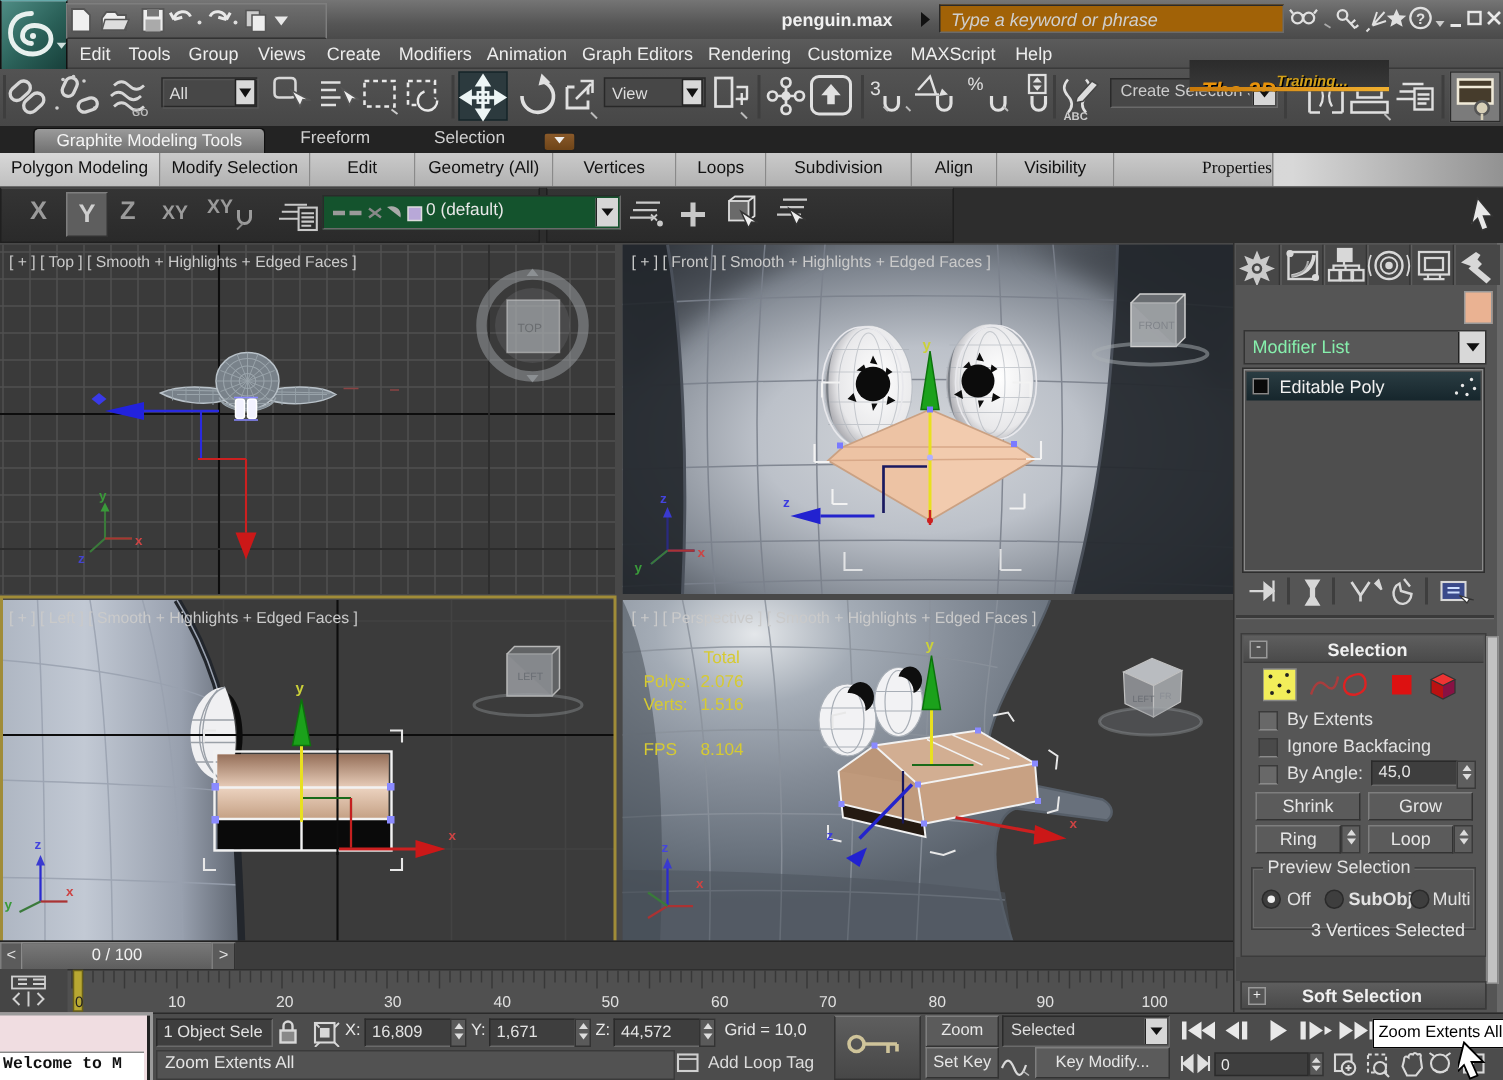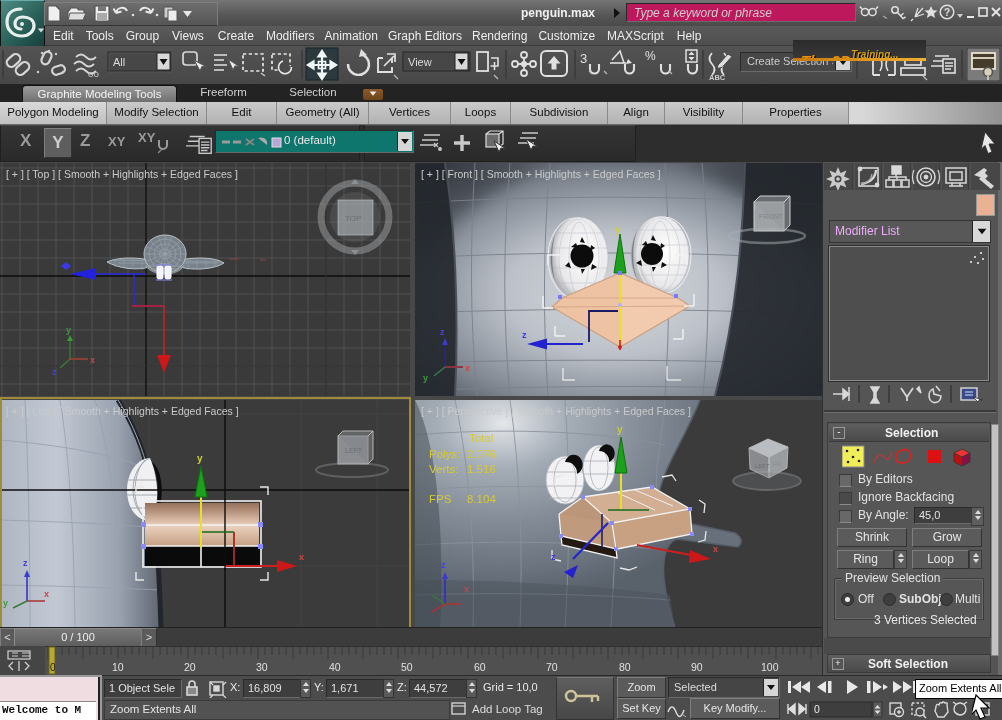--- a/index.html
+++ b/index.html
@@ -38,21 +38,21 @@
   <rect x="120" y="4" width="9" height="11" fill="#ccc" stroke="#555"></rect>
   <rect x="124" y="7" width="9" height="11" fill="#eee" stroke="#555"></rect>
   <path d="M139 8 l9 0 l-4.5 6z" fill="#e8e8e8"></path>
 </svg>
 
 <div class="abs" style="left:521px;top:6px;font-size:12px;font-weight:bold;color:#f0f0f0;">penguin.max</div>
 
 <div class="abs" style="left:614px;top:4px;width:10px;height:18px;display:flex;align-items:center;">
       <div style="width:0;height:0;border-top:5px solid transparent;border-bottom:5px solid transparent;border-left:6px solid #111;"></div>
     </div>
-<div class="abs fld" style="left:626px;top:3px;width:228px;height:17px;background:#be185d;">
+<div class="abs fld" style="left:626px;top:3px;width:228px;height:17px;background:#a16207;">
       <span style="position:absolute;left:7px;top:2px;font-style:italic;color:#cfcfcf;font-size:12px;">Type a keyword or phrase</span>
     </div>
 
 <svg class="abs" style="left:858px;top:2px;" width="108" height="22" viewBox="0 0 108 22">
   <g stroke="#e0e0e0" fill="none" stroke-width="1.5">
     <circle cx="7" cy="10" r="3.6"></circle>
         <circle cx="14.5" cy="10" r="3.6"></circle>
         <path d="M4 7 l-2 -2.5 M18 7 l2 -2.5 M10 8 h2"></path>
   </g>
   <path d="M25 14 l4 2.5" stroke="#aaa" stroke-width="1.2"></path>
@@ -253,21 +253,21 @@
 <div class="abs" style="left:0;top:102px;height:22px;display:flex;font-size:11.5px;color:#111;">
 <div style="width:106px;background:linear-gradient(#d8d8d8,#c0c0c0);border-right:1px solid #8a8a8a;text-align:center;line-height:21px;">Polygon Modeling</div>
 <div style="width:99px;background:linear-gradient(#cacaca,#b2b2b2);border-right:1px solid #8a8a8a;text-align:center;line-height:21px;">Modify Selection</div>
 <div style="width:69px;background:linear-gradient(#cacaca,#b2b2b2);border-right:1px solid #8a8a8a;text-align:center;line-height:21px;">Edit</div>
 <div style="width:91px;background:linear-gradient(#cacaca,#b2b2b2);border-right:1px solid #8a8a8a;text-align:center;line-height:21px;">Geometry (All)</div>
 <div style="width:81px;background:linear-gradient(#cacaca,#b2b2b2);border-right:1px solid #8a8a8a;text-align:center;line-height:21px;">Vertices</div>
 <div style="width:59px;background:linear-gradient(#cacaca,#b2b2b2);border-right:1px solid #8a8a8a;text-align:center;line-height:21px;">Loops</div>
 <div style="width:96px;background:linear-gradient(#cacaca,#b2b2b2);border-right:1px solid #8a8a8a;text-align:center;line-height:21px;">Subdivision</div>
 <div style="width:56px;background:linear-gradient(#cacaca,#b2b2b2);border-right:1px solid #8a8a8a;text-align:center;line-height:21px;">Align</div>
 <div style="width:77px;background:linear-gradient(#cacaca,#b2b2b2);border-right:1px solid #8a8a8a;text-align:center;line-height:21px;">Visibility</div>
-<div style="width:105px;background:linear-gradient(#cacaca,#b2b2b2);border-right:1px solid #8a8a8a;text-align:center;line-height:21px;">Properties</div>
+<div style="width:105px;background:linear-gradient(#cacaca,#b2b2b2);border-right:1px solid #8a8a8a;text-align:right;line-height:21px;font-family:Liberation Serif, serif;">Properties</div>
 </div>
 
 <div class="abs" style="left:0;top:125px;width:1002px;height:37px;background:#2d2d2d;border-bottom:2px solid #1c1c1c;"></div>
 <div class="abs" style="left:0;top:125px;width:358px;height:35px;background:linear-gradient(#343434,#2a2a2a);border:1px solid #1f1f1f;border-top:1px solid #474747;"></div>
 <div class="abs" style="left:364px;top:125px;width:270px;height:35px;background:linear-gradient(#343434,#2a2a2a);border:1px solid #1f1f1f;border-top:1px solid #474747;"></div>
 <div class="abs" style="left:20px;top:131px;font-size:17px;font-weight:bold;color:#9a9a9a;letter-spacing:0;">X</div>
 <div class="abs btn" style="left:44px;top:128px;width:26px;height:28px;background:#5e5e5e;"><span style="font-size:17px;font-weight:bold;color:#cfcfcf;line-height:28px;">Y</span></div>
 <div class="abs" style="left:80px;top:131px;font-size:17px;font-weight:bold;color:#9a9a9a;">Z</div>
 <div class="abs" style="left:108px;top:134px;font-size:13px;font-weight:bold;color:#9a9a9a;">XY</div>
 <div class="abs" style="left:138px;top:130px;font-size:13px;font-weight:bold;color:#9a9a9a;">XY</div>
@@ -277,21 +277,21 @@
     </svg>
 
 <svg class="abs" style="left:186px;top:129px;" width="28" height="30" viewBox="0 0 30 30">
   <g stroke="#c8c8c8" stroke-width="1.5" fill="none">
    <path d="M4 7 h16 M2 12 h16 M0 17 h16"></path>
    <rect x="14" y="9" width="13" height="16" fill="#2d2d2d"></rect>
    <path d="M16 13 h9 M16 16 h9 M16 19 h9 M16 22 h7"></path>
   </g>
 </svg>
 
-<div class="abs fld" style="left:215px;top:130px;width:197px;height:21px;background:#0f766e;text-decoration:underline;">
+<div class="abs fld" style="left:215px;top:130px;width:197px;height:21px;background:#14532d;text-decoration:underline;">
   <svg class="abs" style="left:4px;top:4px;" width="70" height="14" viewBox="0 0 70 14">
     <path d="M2 7 h8 M13 7 h8" stroke="#9a9a9a" stroke-width="3"></path>
     <path d="M26 4 l8 6 M26 10 l8 -6" stroke="#888" stroke-width="1.6"></path>
     <path d="M38 3 c6 -2 10 2 9 7 l-9 -7z" fill="#aaa"></path>
     <rect x="52" y="3" width="9" height="9" fill="#b8a8d8" stroke="#ddd"></rect>
   </svg>
   <span style="position:absolute;left:68px;top:3px;font-size:11.5px;color:#e8e8e8;">0 (default)</span>
   <div class="combo-ar">
         <div class="darr"></div>
       </div>
@@ -739,27 +739,31 @@
 
   <g>
     <path d="M150 12 l10 -7 3 2 -2 3 3 3 -3 3 -11 -4z" fill="#d8d8d8"></path>
     <path d="M158 13 l12 10 -3 3 -12 -10z" fill="#d8d8d8"></path>
   </g>
 </svg>
 
 <div class="abs" style="left:976px;top:194px;width:17px;height:20px;background:#eab292;border:1px solid #999;"></div>
 
 <div class="abs" style="left:829px;top:220px;width:160px;height:21px;background:#585858;border:1px solid #333;">
-      <span style="position:absolute;left:5px;top:3px;font-size:12px;color:#f0abfc;">Modifier List</span>
+      <span style="position:absolute;left:5px;top:3px;font-size:12px;color:#86efac;">Modifier List</span>
 <div style="position:absolute;right:0px;top:0px;bottom:0px;width:17px;background:#d8d8d8;border-left:1px solid #222;display:flex;align-items:center;justify-content:center;">
         <div class="darr" style="transform:scale(1.1);"></div>
       </div>
     </div>
 
 <div class="abs" style="left:829px;top:246px;width:158px;height:133px;background:#4e4e4e;border:1px solid #8a8a8a;outline:1px solid #2e2e2e;">
+  <div style="position:absolute;left:1px;top:1px;right:1px;height:19px;background:linear-gradient(#2a3c42,#16262c);display:flex;align-items:center;">
+    <div style="width:9px;height:9px;background:#0a0a0a;border:1px solid #888;margin-left:4px;"></div>
+    <span style="margin-left:7px;font-size:12px;color:#f0f0f0;">Editable Poly</span>
+  </div>
   <svg style="position:absolute;right:2px;top:2px;" width="24" height="18">
         <g fill="#e8e8e8">
           <circle cx="19" cy="4" r="1.1"></circle>
           <circle cx="13" cy="8" r="1.1"></circle>
           <circle cx="21" cy="10" r="1.1"></circle>
           <circle cx="9" cy="13" r="1.1"></circle>
           <circle cx="16" cy="14" r="1.1"></circle>
         </g>
       </svg>
 </div>
@@ -806,21 +810,21 @@
     <rect x="86" y="5" width="13" height="13" fill="#dd1111"></rect>
     <g>
       <path d="M112 8 l8 -4 8 4 -8 4z" fill="#ee3333"></path>
       <path d="M112 8 v9 l8 4 v-9z" fill="#bb1111"></path>
       <path d="M128 8 v9 l-8 4 v-9z" fill="#881144"></path>
       <path d="M112 8 l8 -4 8 4 -8 4z M112 8 v9 l8 4 8 -4 v-9" fill="none" stroke="#333" stroke-width=".8"></path>
     </g>
   </svg>
 
   <div style="position:absolute;left:11px;top:51px;width:11px;height:11px;background:#686868;border:1px solid #3a3a3a;border-bottom-color:#8a8a8a;"></div>
-  <span style="position:absolute;left:30px;top:49px;font-size:12px;color:#e2e2e2;">By Editors</span>
+  <span style="position:absolute;left:30px;top:49px;font-size:12px;color:#e2e2e2;">By Extents</span>
   <div style="position:absolute;left:11px;top:69px;width:11px;height:11px;background:#4a4a4a;border:1px solid #3a3a3a;border-bottom-color:#8a8a8a;"></div>
   <span style="position:absolute;left:30px;top:67px;font-size:12px;color:#e2e2e2;">Ignore Backfacing</span>
   <div style="position:absolute;left:11px;top:87px;width:11px;height:11px;background:#686868;border:1px solid #3a3a3a;border-bottom-color:#8a8a8a;"></div>
   <span style="position:absolute;left:30px;top:85px;font-size:12px;color:#e2e2e2;">By Angle:</span>
   <div class="fld" style="position:absolute;left:86px;top:84px;width:56px;height:15px;">
         <span style="position:absolute;left:4px;top:1px;font-size:11px;">45,0</span>
       </div>
   <div style="position:absolute;left:143px;top:84px;width:11px;height:17px;background:#5e5e5e;border:1px solid #3a3a3a;">
     <div style="width:0;height:0;border-left:3px solid transparent;border-right:3px solid transparent;border-bottom:4px solid #ddd;margin:2px auto 2px;"></div>
     <div style="width:0;height:0;border-left:3px solid transparent;border-right:3px solid transparent;border-top:4px solid #ddd;margin:0 auto;"></div>

